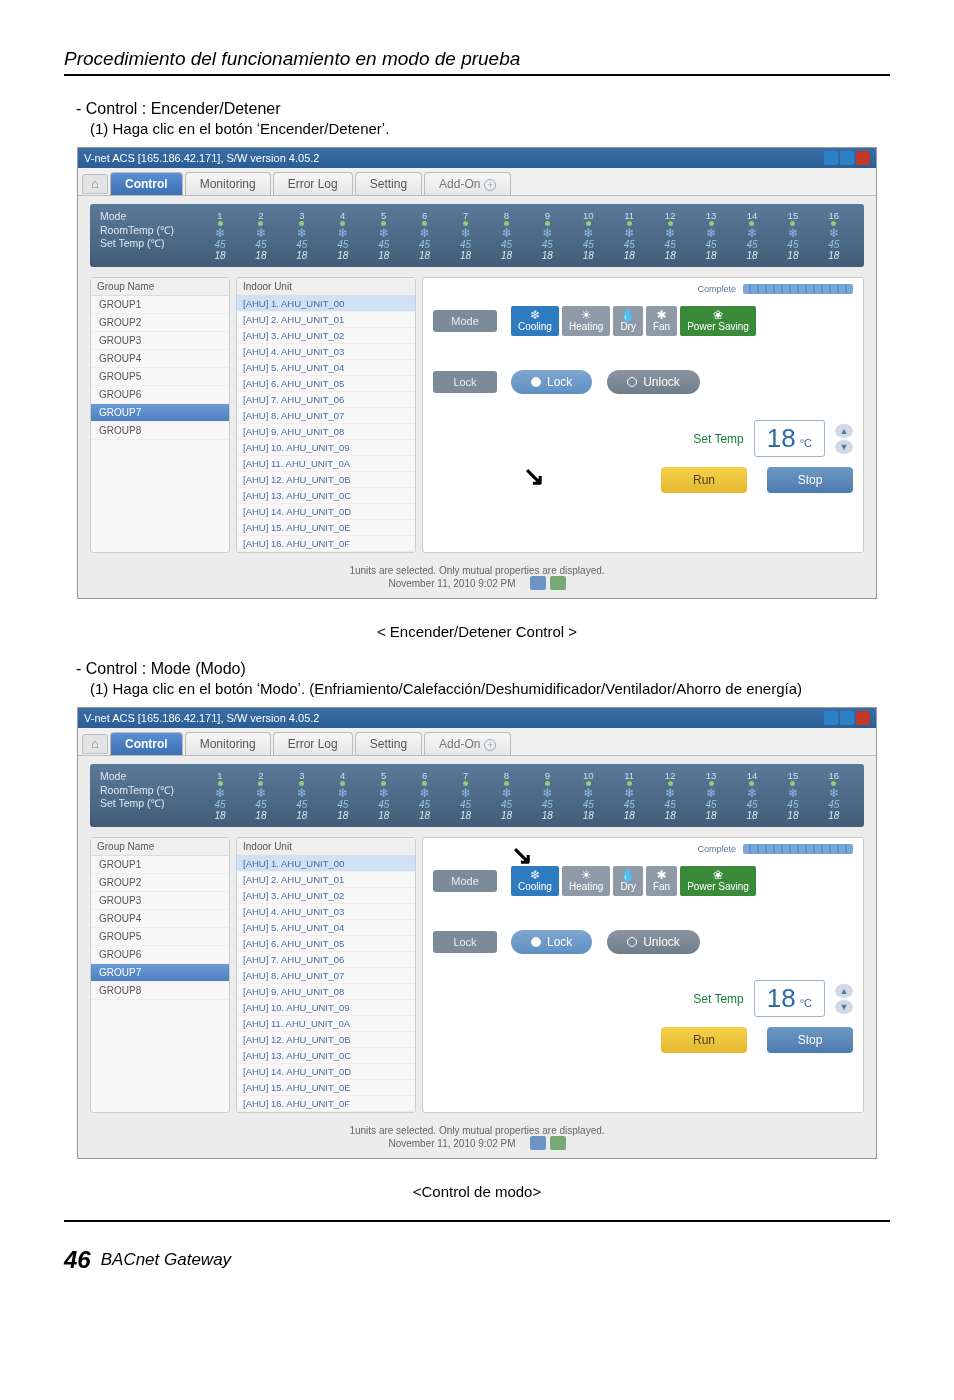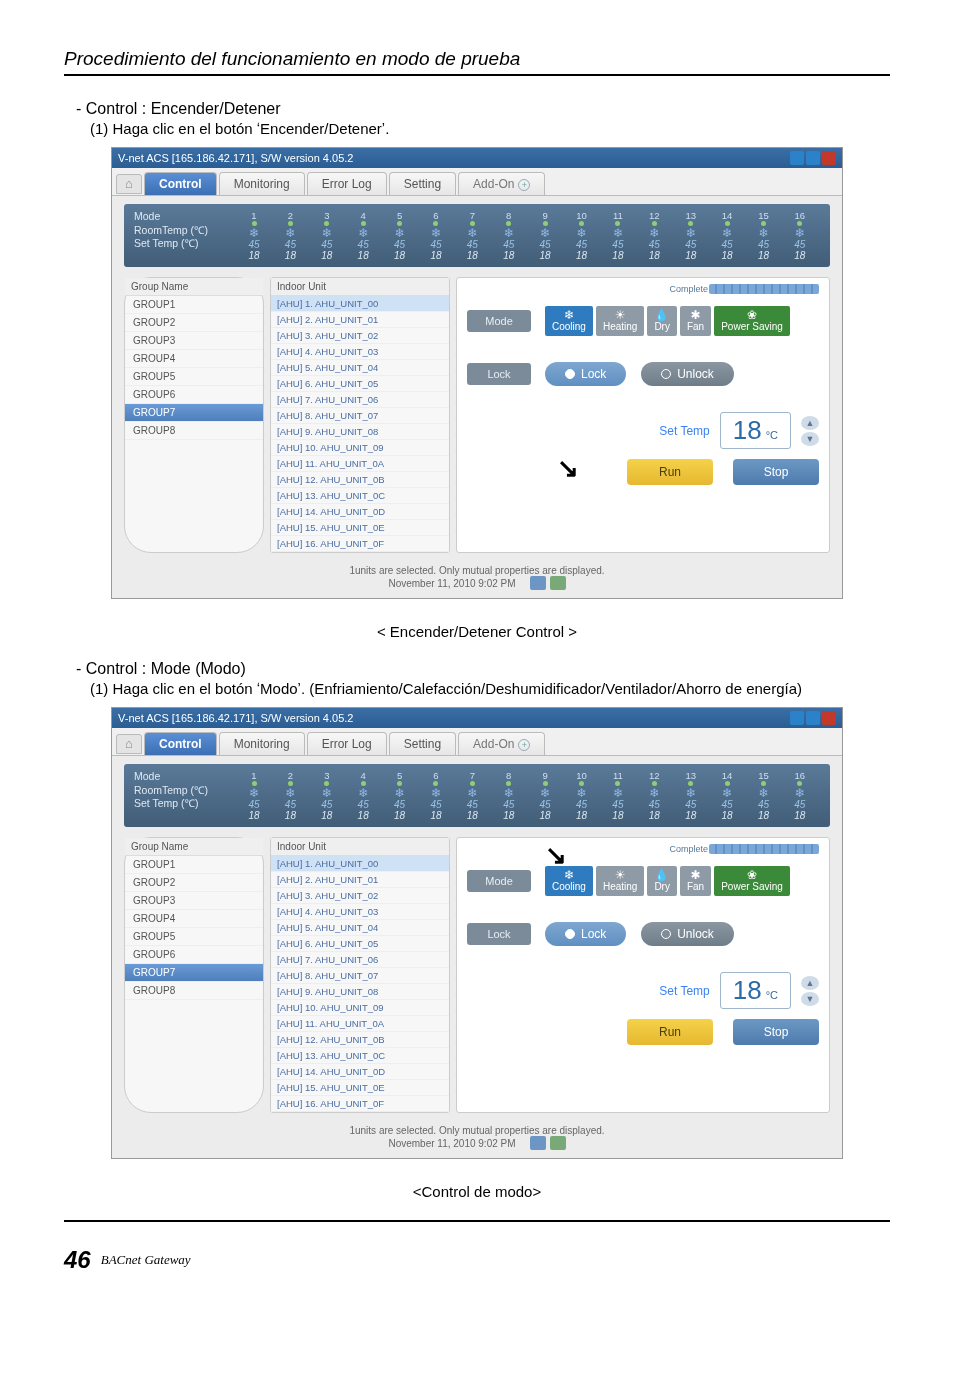--- a/index.html
+++ b/index.html
@@ -4,21 +4,21 @@
 <style>
   * { box-sizing: border-box; margin: 0; padding: 0; }
   body { font-family: Arial, Helvetica, sans-serif; background: #fff; width: 954px; margin: 0 auto; color: #000; }
   .page { padding: 48px 64px 24px 64px; }
   .header-title { font-style: italic; font-size: 19px; margin-bottom: 4px; }
   .header-rule { border: none; border-top: 2px solid #000; margin-bottom: 24px; }
   .section-heading { font-weight: normal; font-size: 16px; margin-left: 12px; margin-bottom: 2px; }
   .section-sub { font-size: 15px; margin-left: 26px; margin-bottom: 10px; }
   .fig-wrap { display: flex; justify-content: center; margin-bottom: 4px; }
   .caption { text-align: center; font-size: 15px; margin-bottom: 20px; margin-top: 24px; }
-  .screenshot { width: 732px; border: 1px solid #999; background: #ececec; font-size: 10px; color: #444; }
+  .screenshot { width: 800px; border: 1px solid #999; background: #ececec; font-size: 10px; color: #444; }
   .titlebar { background: linear-gradient(#3a6ea5, #2a5d94); color: #fff; font-size: 11px; padding: 3px 6px; display:flex; justify-content: space-between; align-items:center; }
   .titlebar-right { display:flex; gap:2px; }
   .wbtn { width:14px; height:14px; background:#c0392b; display:inline-block; border-radius:2px; }
   .wbtn.min { background:#2c82c9; }
   .wbtn.max { background:#2c82c9; }
   .tabbar { display:flex; align-items:center; background:#f0f0f0; padding: 4px 4px 0 4px; border-bottom:1px solid #bbb; }
   .tabbar .home-icon { width:26px; height:20px; background:#e4e4e4; border:1px solid #bbb; border-radius:3px 3px 0 0; margin-right:2px; display:flex; align-items:center; justify-content:center; font-size:13px; color:#888; }
   .tab { padding: 4px 14px; font-size:12px; border:1px solid #bbb; border-bottom:none; border-radius:4px 4px 0 0; margin-right:2px; background: linear-gradient(#f7f7f7,#e6e6e6); color:#555; }
   .tab.active { background: linear-gradient(#5a8fd6,#3c6fb3); color:#fff; font-weight:bold; }
   .tab.addon { color:#777; }
@@ -27,63 +27,63 @@
   .top-strip { background: linear-gradient(#5a7a99,#415d77); border-radius:3px; padding:6px 10px; display:flex; color:#dfe9f3; }
   .top-labels { font-size:10.5px; line-height:1.3; width:100px; }
   .top-cells { flex:1; display:flex; justify-content:space-between; padding:0 2px; }
   .tcell { text-align:center; font-size:9.5px; color:#cfdff0; width:36px; }
   .tcell .dot { width:5px; height:5px; border-radius:50%; background:#8fcf6f; margin:0 auto 1px; }
   .tcell .iccn { color:#8fb9e3; font-size:12px; line-height:12px; }
   .tcell .rt { color:#9ec2e3; font-style:italic; font-size:10px; }
   .tcell .st { color:#dbe8f4; font-style:italic; font-size:10px; }
   .mid-row { display:flex; margin-top:10px; gap:6px; }
   .panel { background:#f7f7f7; border:1px solid #ccc; border-radius:3px; }
-  .group-panel { width:140px;border-radius:27px; }
+  .group-panel { width:140px; }
   .panel-head { font-size:10px; color:#555; padding:3px 6px; border-bottom:1px solid #ddd; background:#efefef; }
   .group-list { }
   .g-item { font-size:10px; padding:3px 8px; color:#555; border-bottom:1px solid #eee; }
   .g-item.sel { background: linear-gradient(#6b9bd6,#4d7fbc); color:#fff; }
   .unit-panel { width:180px; }
   .u-item { font-size:9.5px; padding:2px 6px; color:#4a6da3; border-bottom:1px solid #eee; }
   .u-item.sel { background:#cfe1f5; }
   .ctrl-panel { flex:1; background:#fff; border:1px solid #ccc; border-radius:3px; padding:8px 10px; position:relative; }
-  .complete { position:absolute; right:10px; top:6px; font-size:9px; color:#56789a; display:flex; align-items:center; gap:1px; }
+  .complete { position:absolute; right:10px; top:6px; font-size:9px; color:#56789a; display:flex; align-items:center; gap:7px; }
   .prog { width:110px; height:10px; background:repeating-linear-gradient(90deg,#7aa7d6 0 6px,#5f93cc 6px 8px); border-radius:2px; }
   .ctrl-row { display:flex; align-items:center; margin-top:20px; }
   .ctrl-label { background:#7c8b99; color:#e6edf4; font-size:11px; padding:5px 14px; border-radius:3px; width:64px; text-align:center; margin-right:14px; }
   .mode-btns { display:flex; gap:3px; }
   .mode-btn { font-size:10px; padding:4px 7px; border-radius:2px; color:#fff; background:#8e9aa6; position:relative; }
   .mode-btn .mi { display:block; font-size:12px; text-align:center; line-height:10px; margin-bottom:1px; }
   .mode-btn.cooling { background:#2f7bc0; }
   .mode-btn.saving { background:#3a8a3a; }
-  .lock-row { margin-top:26px; }
+  .lock-row { margin-top:34px; }
   .radio-pill { display:inline-flex; align-items:center; gap:6px; padding:5px 20px; border-radius:14px; font-size:12px; color:#fff; margin-right:12px; }
   .radio-pill.lock { background: linear-gradient(#7fa7d0,#5f8fc2); }
   .radio-pill.unlock { background: linear-gradient(#8a97a2,#6f7d89); }
   .rdot { width:10px; height:10px; border:1px solid #fff; border-radius:50%; background:#fff; }
   .rdot.off { background:#7f8c99; }
   .settemp-row { margin-top:26px; display:flex; align-items:center; justify-content:flex-end; gap:10px; }
-  .settemp-lbl { font-size:12px; color:#3b82f6; }
+  .settemp-lbl { font-size:12px; color:#15803d; }
   .temp-box { background:#fff; border:1px solid #9fb5cb; border-radius:3px; padding:2px 12px; display:flex; align-items:baseline; gap:4px; }
   .temp-val { font-size:26px; color:#2f6aa8; font-weight:300; }
   .temp-unit { font-size:11px; color:#3a6a9a; vertical-align:top; }
   .temp-arrows { display:flex; flex-direction:column; gap:2px; }
   .t-arrow { width:18px; height:14px; border-radius:50%; background:#cfdbe6; color:#5a7896; font-size:9px; display:flex; align-items:center; justify-content:center; }
   .run-row { margin-top:10px; display:flex; justify-content:flex-end; gap:20px; }
   .run-btn { width:86px; text-align:center; padding:6px 0; border-radius:4px; color:#fff; font-size:12px; }
   .run-btn.run { background: linear-gradient(#f4d24a,#e6b830); color:#4a3e15; }
   .run-btn.stop { background: linear-gradient(#6d98c5,#4d7bac); }
   .footer-bar { font-size:10px; color:#666; padding: 6px 14px 8px 14px; display:flex; justify-content:space-between; align-items:center;flex-direction:column; }
   .ft-icons { display:flex; gap:4px; }
   .ft-ic { width:16px; height:14px; background:#6e96c4; border-radius:2px; }
   .ft-ic.b { background:#7aa978; }
   .callout-arrow { position:absolute; font-size:26px; font-weight:bold; color:#000; }
   .page-footer { display:flex; align-items:center; gap:10px; margin-top:24px; }
   .page-num { font-weight:bold; font-style:italic; font-size:24px; }
-  .page-ft-title { font-style:italic; font-size:13px;font-family:Liberation Serif, serif; }
+  .page-ft-title { font-style:italic; font-size:17px; }
 </style>
 </head>
 <body>
 
 <div class="page">
   <div class="header-title">Procedimiento del funcionamiento en modo de prueba</div>
   <hr class="header-rule">
 
   <div class="section-heading">- Control : Encender/Detener</div>
   <div class="section-sub">(1) Haga clic en el botón ʻEncender/Detenerʼ.</div>

